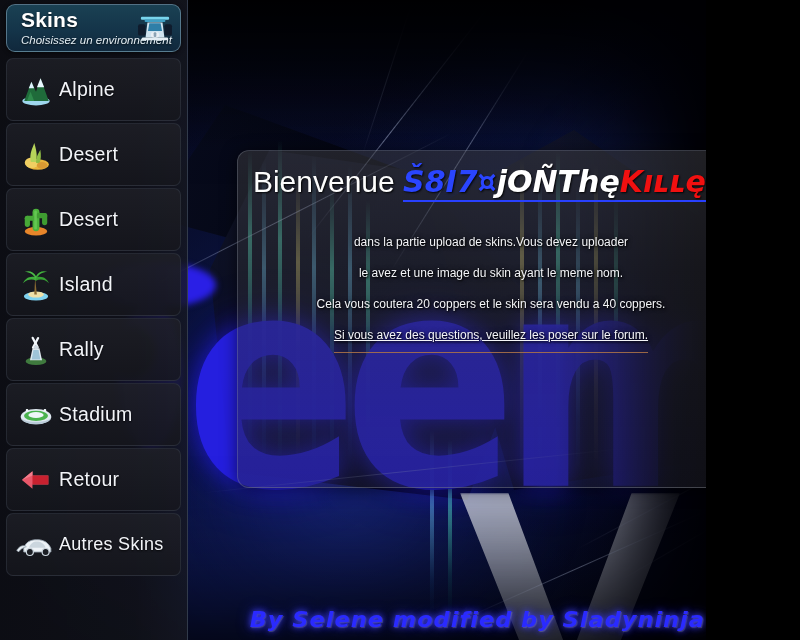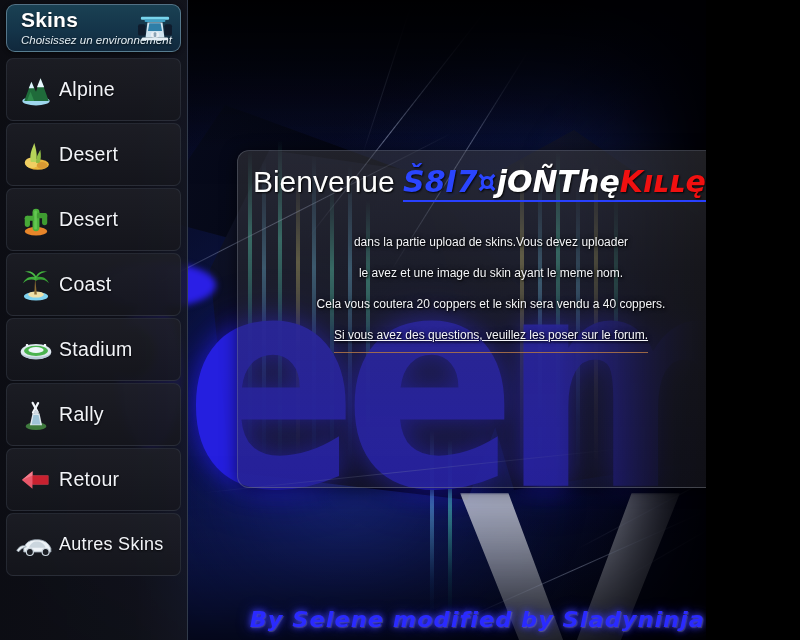--- a/index.html
+++ b/index.html
@@ -331,53 +331,53 @@
           <svg viewBox="0 0 44 40" width="38" height="36">
             <ellipse cx="22" cy="33" rx="14" ry="5" fill="#7fd2ef"></ellipse>
             <ellipse cx="22" cy="31" rx="9" ry="3.5" fill="#f0e0a8"></ellipse>
             <path d="M21 12 L23 31 L20 31 Z" fill="#8a6a32"></path>
             <path d="M22 11 C14 9, 9 13, 7 18 C12 13, 18 13, 22 15 Z" fill="#3fae3c"></path>
             <path d="M22 11 C30 9, 35 13, 37 18 C32 13, 26 13, 22 15 Z" fill="#37a034"></path>
             <path d="M22 10 C19 4, 13 3, 9 5  C15 5, 19 8, 22 13 Z" fill="#4cc047"></path>
             <path d="M22 10 C25 4, 31 3, 35 5 C29 5, 25 8, 22 13 Z" fill="#43b33e"></path>
           </svg>
         </span>
-        <span class="lbl">Coast</span>
+        <span class="lbl">Island</span>
+      </div>
+
+      <div class="side-item">
+        <span class="ico">
+          <svg viewBox="0 0 44 40" width="38" height="36">
+            <ellipse cx="22" cy="33" rx="12" ry="4.5" fill="#3f7a3e"></ellipse>
+            <path d="M18 18 L26 18 L29 32 L15 32 Z" fill="#dfe8ef"></path>
+            <path d="M19 20 L25 20 L27 31 L17 31 Z" fill="#9fc4d8"></path>
+            <rect x="20" y="4" width="2.6" height="15" rx="1.2" fill="#f2f6fa" transform="rotate(28 21 12)"></rect>
+            <rect x="20" y="4" width="2.6" height="15" rx="1.2" fill="#f2f6fa" transform="rotate(-28 21 12)"></rect>
+            <circle cx="22" cy="17" r="2.4" fill="#cfd9e2"></circle>
+          </svg>
+        </span>
+        <span class="lbl">Rally</span>
       </div>
 
       <div class="side-item">
         <span class="ico">
           <svg viewBox="0 0 44 40" width="40" height="34">
             <ellipse cx="22" cy="22" rx="18" ry="9" fill="#dfe9f0"></ellipse>
             <ellipse cx="22" cy="21" rx="14" ry="6" fill="#4ab34f"></ellipse>
             <ellipse cx="22" cy="20" rx="9" ry="3.5" fill="#eef6fa"></ellipse>
             <path d="M4 22 C4 30, 40 30, 40 22 C40 28, 30 31, 22 31 C14 31, 4 28, 4 22 Z" fill="#b9cbd8"></path>
             <rect x="10" y="13" width="3" height="3" rx="1" fill="#f4fafd"></rect>
             <rect x="31" y="13" width="3" height="3" rx="1" fill="#f4fafd"></rect>
           </svg>
         </span>
         <span class="lbl">Stadium</span>
       </div>
 
       <div class="side-item">
         <span class="ico">
-          <svg viewBox="0 0 44 40" width="38" height="36">
-            <ellipse cx="22" cy="33" rx="12" ry="4.5" fill="#3f7a3e"></ellipse>
-            <path d="M18 18 L26 18 L29 32 L15 32 Z" fill="#dfe8ef"></path>
-            <path d="M19 20 L25 20 L27 31 L17 31 Z" fill="#9fc4d8"></path>
-            <rect x="20" y="4" width="2.6" height="15" rx="1.2" fill="#f2f6fa" transform="rotate(28 21 12)"></rect>
-            <rect x="20" y="4" width="2.6" height="15" rx="1.2" fill="#f2f6fa" transform="rotate(-28 21 12)"></rect>
-            <circle cx="22" cy="17" r="2.4" fill="#cfd9e2"></circle>
-          </svg>
-        </span>
-        <span class="lbl">Rally</span>
-      </div>
-
-      <div class="side-item">
-        <span class="ico">
           <svg viewBox="0 0 44 34" width="40" height="30">
             <path d="M6 17 L18 7 L18 12 L36 12 L36 22 L18 22 L18 27 Z" fill="#e8586a"></path>
             <path d="M18 12 L36 12 L36 22 L18 22 Z" fill="#c8212f"></path>
             <path d="M6 17 L18 7 L18 12 Z" fill="#f47c8b"></path>
           </svg>
         </span>
         <span class="lbl">Retour</span>
       </div>
 
       <div class="side-item wide">

